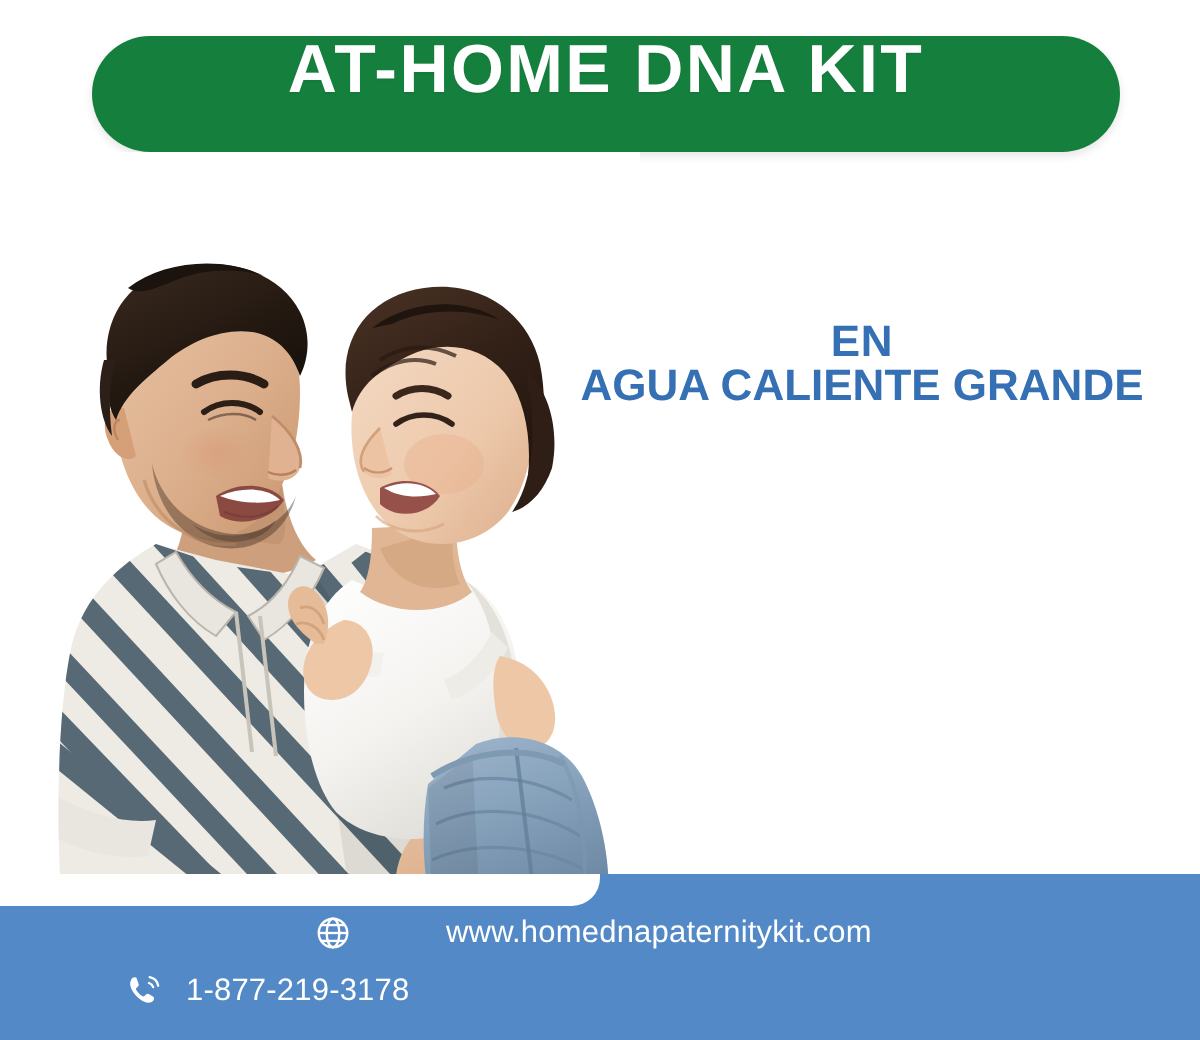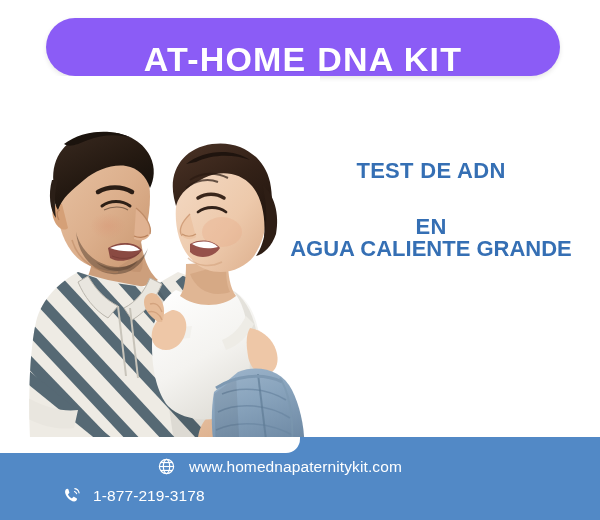--- a/index.html
+++ b/index.html
@@ -15,23 +15,23 @@
     background:#ffffff;
     overflow:hidden;
   }
 
   
   .header-pill{
     position:absolute;
     left:46px; top:18px;
     width:514px; height:58px;
     border-radius:29px;
-    background:#8b5cf6;
+    background:#15803d;
     box-shadow:0 2px 5px rgba(0,0,0,0.10);
-    display:flex;align-items:flex-end;justify-content:center;
+    display:flex;align-items:flex-start;justify-content:center;
   }
   .header-title{
     color:#ffffff;
     font-size:34px;
     font-weight:bold;
     letter-spacing:1.2px;
     line-height:1;
     white-space:nowrap;
     text-shadow:0 1px 1px rgba(0,0,0,0.06);
   }
@@ -76,21 +76,21 @@
     left:0; top:437px;
     width:300px; height:16px;
     background:#ffffff;
     border-bottom-right-radius:14px;
   }
   .footer-row{
     position:absolute;
     display:flex;align-items:center;
     color:#ffffff;
   }
-  .row-web{ left:157px; top:457px; }
+  .row-web{ left:157px; top:457px;gap:34px; }
   .row-contact{ left:62px; top:486px; }
   .f-item{ display:flex;align-items:center; }
   .f-text{
     font-size:15.5px;
     color:#ffffff;
     white-space:nowrap;
     letter-spacing:0.1px;
   }
   .ico{ display:inline-flex;align-items:center;justify-content:center; }
   .ico svg{display:block;}
@@ -312,21 +312,20 @@
       <defs>
         <linearGradient id="fadeB" x1="0" y1="0" x2="0" y2="1">
           <stop offset="0%" stop-color="#ffffff" stop-opacity="0"></stop>
           <stop offset="100%" stop-color="#ffffff" stop-opacity="0"></stop>
         </linearGradient>
       </defs>
     </svg>
   </div>
 
   <div class="headline">
-    <div class="ln ln1">TEST DE ADN</div>
     <div class="ln ln2">EN</div>
     <div class="ln ln3">AGUA CALIENTE GRANDE</div>
   </div>
 
   <div class="footer"></div>
   <div class="footer-notch"></div>
 
   <div class="footer-row row-web">
     <span class="ico">
       <svg width="19" height="19" viewBox="0 0 24 24" fill="none" stroke="#ffffff" stroke-width="1.5">

